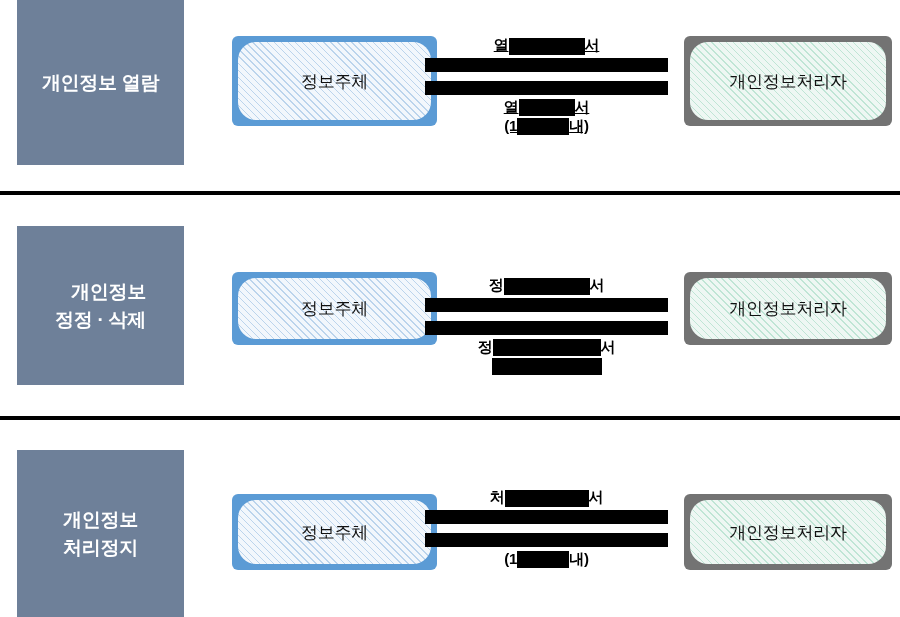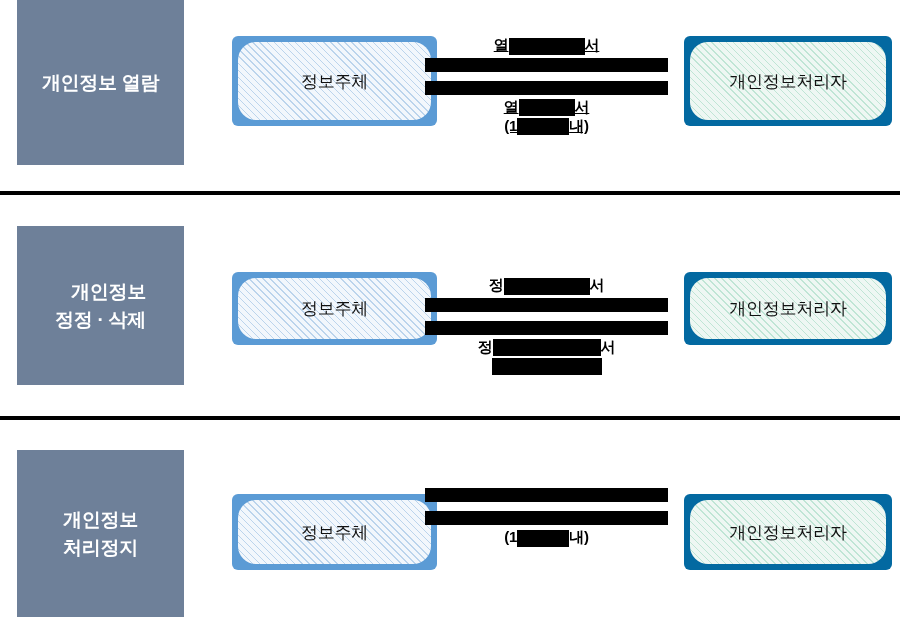--- a/index.html
+++ b/index.html
@@ -100,21 +100,21 @@
       #BBD4EC 1px,
       #F2F7FC 1px,
       #F2F7FC 5px
     );
   }
 
   
   .actor-controller {
     left: 684px;
     width: 208px;
-    background: #0369a1;
+    background: #737373;
   }
   .actor-controller .actor-inner {
     background-color: #EEF7F3;
     background-image: repeating-linear-gradient(
       45deg,
       #BFE5D5 0px,
       #BFE5D5 1px,
       #EEF7F3 1px,
       #EEF7F3 5px
     );
@@ -254,20 +254,23 @@
       <div class="category-label">개인정보
 처리정지</div>
     </div>
 
     <div class="actor-box actor-subject">
       <div class="actor-inner"></div>
       <span class="actor-text">정보주체</span>
     </div>
 
     <div class="flow">
+      <div class="flow-label flow-label-top">
+        <span>처</span><span class="redact" style="width:84px"></span><span>서</span>
+      </div>
       <div class="flow-bar flow-bar-top"></div>
       <div class="flow-bar flow-bar-bottom"></div>
       <div class="flow-label flow-label-bottom">
         <div><span>(1</span><span class="redact-sub" style="width:52px"></span><span>내)</span></div>
       </div>
     </div>
 
     <div class="actor-box actor-controller">
       <div class="actor-inner"></div>
       <span class="actor-text">개인정보처리자</span>

